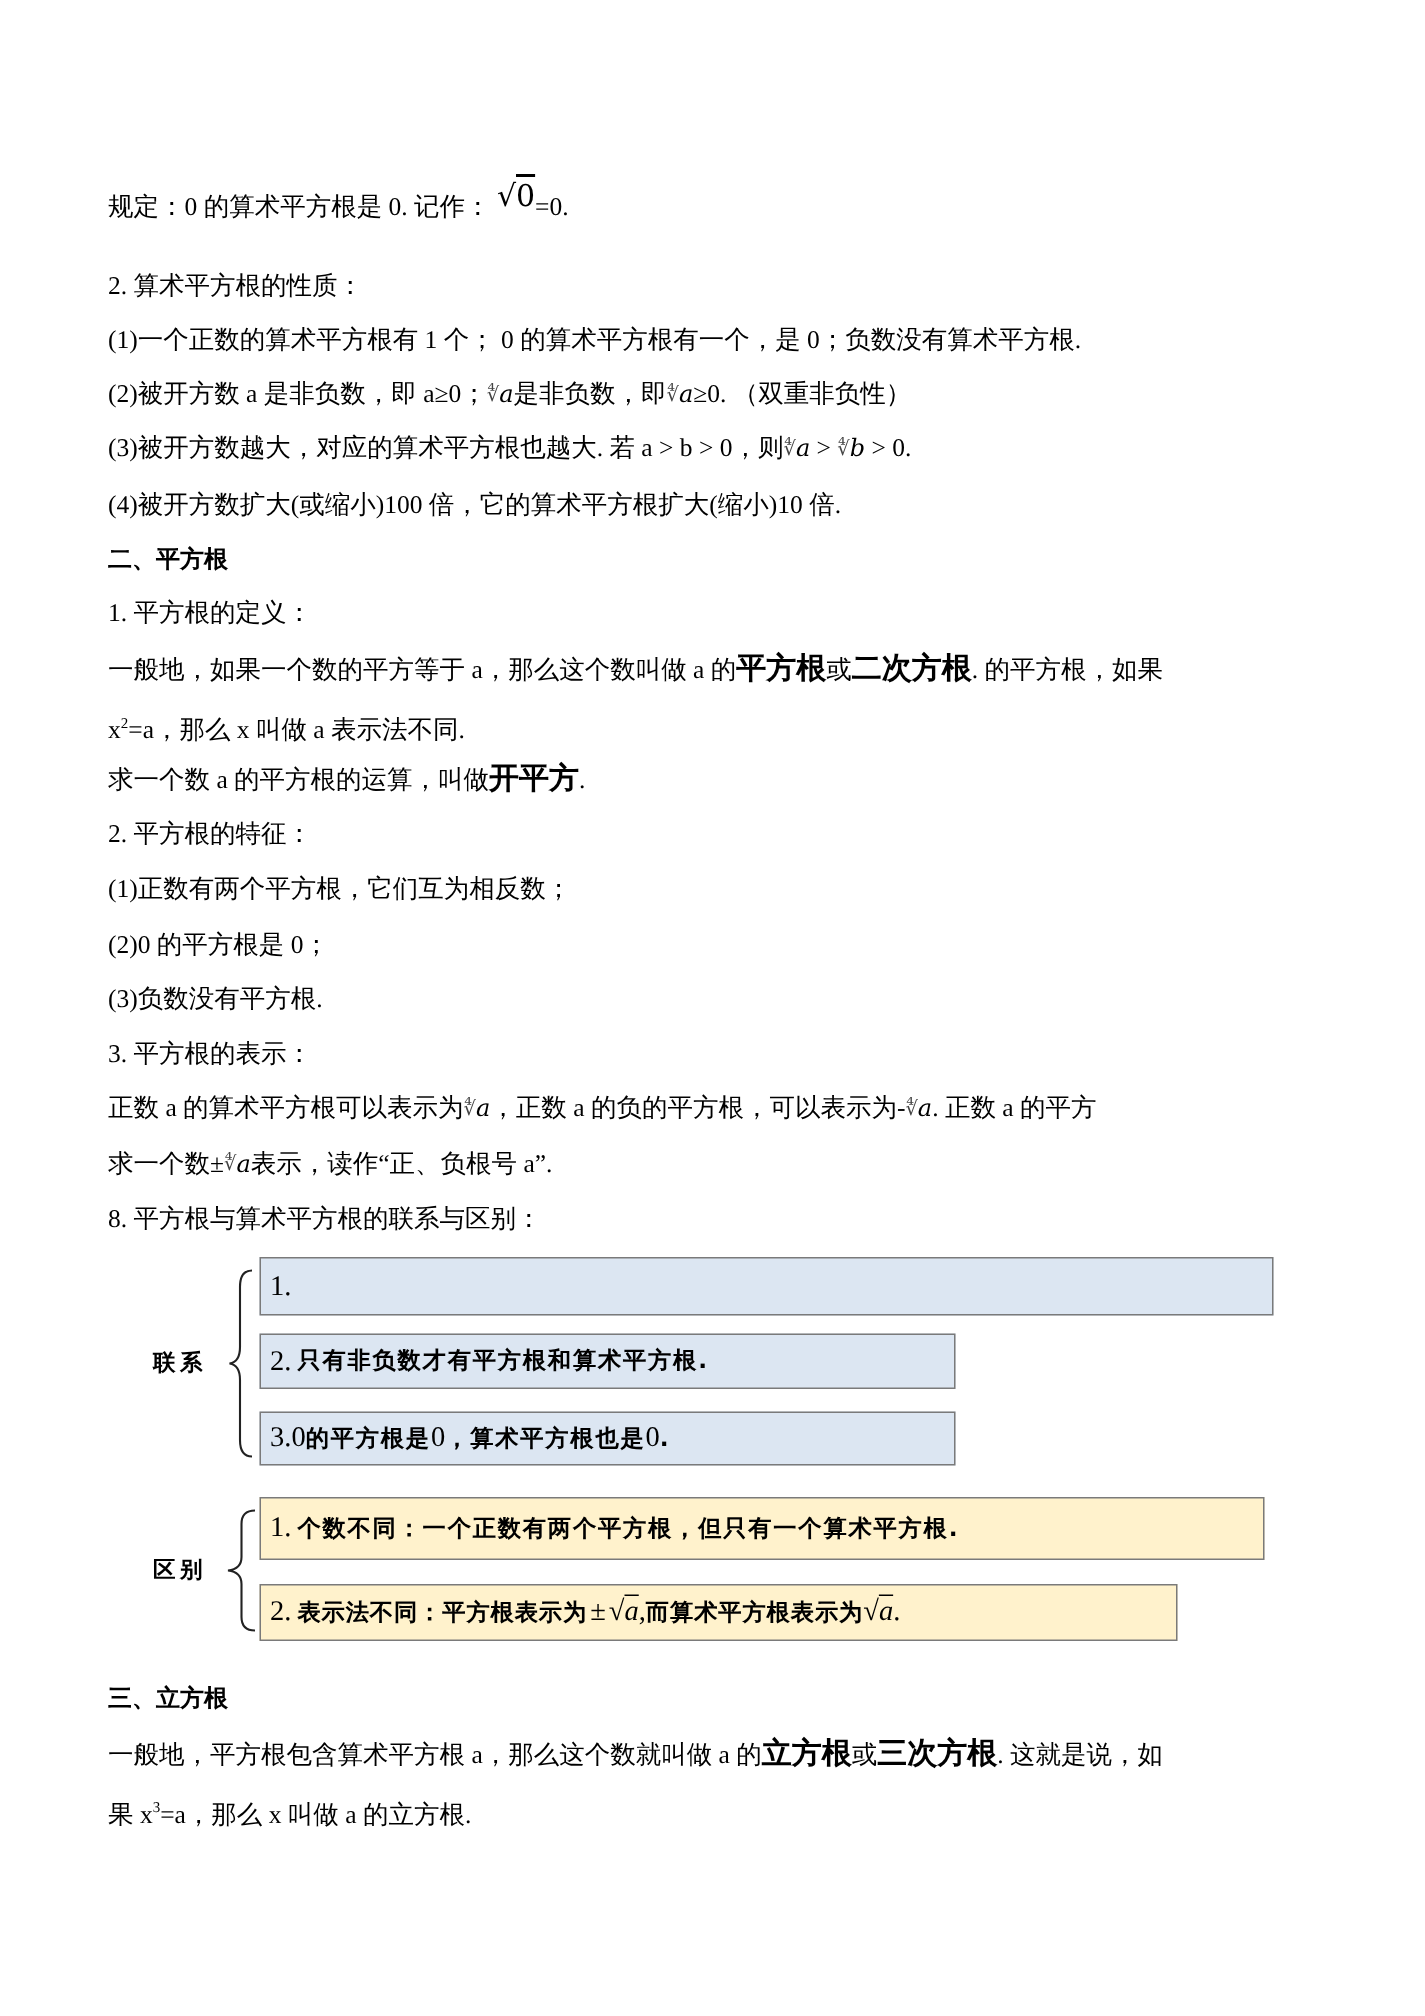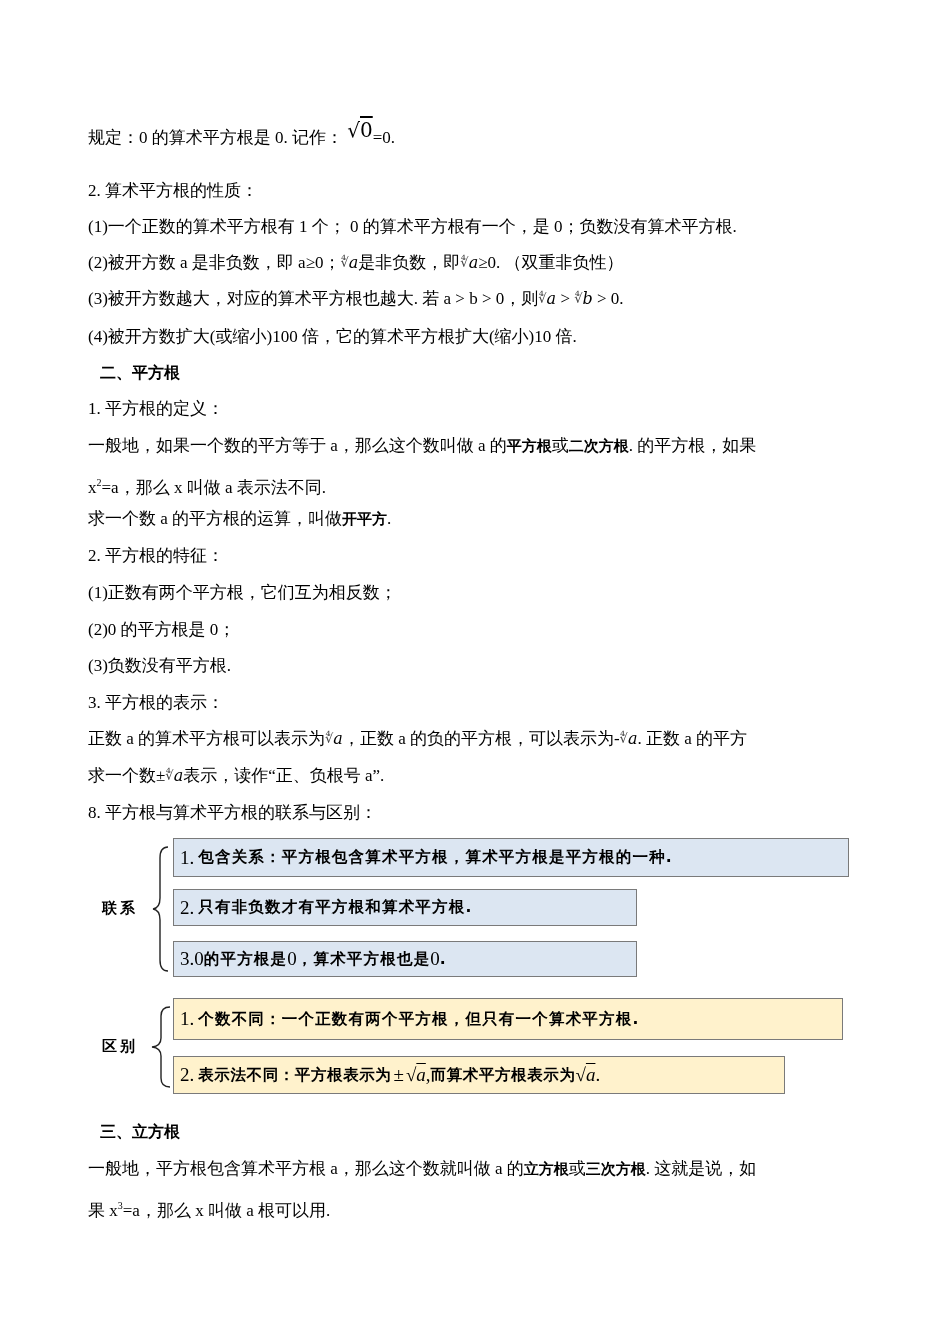--- a/index.html
+++ b/index.html
@@ -1,20 +1,20 @@
 <!DOCTYPE html>
 <html><head>
   <meta charset="utf-8">
   <style>
     html, body { margin:0; padding:0; background:#ffffff; }
     body { width:950px; height:1344px; position:relative; overflow:hidden;
       font-family: "Liberation Serif", "DejaVu Serif", serif; color:#000; }
-    .line { position:absolute; left:88px; font-size:17px; line-height:20px; white-space:nowrap; }
-    .b { font-weight:bold; font-family:Liberation Mono, monospace; font-size:15px; }
-    .h { font-weight:bold; font-family:"DejaVu Sans","Liberation Sans",sans-serif; font-size:16px;margin-left:12px; }
+    .line { position:absolute; left:72px; font-size:17px; line-height:20px; white-space:nowrap; }
+    .b { font-weight:bold; font-family:Liberation Serif, serif; font-size:20px; }
+    .h { font-weight:bold; font-family:"DejaVu Sans","Liberation Sans",sans-serif; font-size:16px; }
     .rad { font-style:italic; font-family:"DejaVu Serif",serif; font-size:16px; }
     .radsign { font-size:13px; vertical-align:1px; color:#444; }
     .sup { font-size:10px; vertical-align:7px; }
     .bigsqrt { font-family:"DejaVu Serif",serif; font-size:20px; position:relative; top:-6px; }
     .bigsqrt .over { text-decoration:overline; }
     .box { position:absolute; box-sizing:border-box; border:1.5px solid #7a7a7a;
       font-family:"DejaVu Sans","Liberation Sans",sans-serif; font-weight:bold; font-size:15.5px;
       padding-left:6px; display:flex; align-items:center; white-space:nowrap; letter-spacing:1.2px; }
     .box .num { font-family:"Liberation Serif",serif; font-weight:normal; font-size:19px; margin-right:4px; letter-spacing:0; }
     .box .ser { font-family:"Liberation Serif",serif; font-weight:normal; font-size:19px; letter-spacing:0; }
@@ -66,21 +66,20 @@
   <span>求一个数±</span><span class="radsign">∜</span><span class="rad">a</span><span>表示，读作“正、负根号 a”.</span>
 </div>
 <div class="line" style="top:803px">8. 平方根与算术平方根的联系与区别：</div>
 
 <div class="lbl" style="left:102px; top:899px">联系</div>
 <svg class="brace" style="left:152px; top:846px" width="20" height="126">
   <path d="M16 1 Q8 1 8 12 L8 52 Q8 62 1 63 Q8 64 8 74 L8 114 Q8 125 16 125" fill="none" stroke="#222" stroke-width="1.4"></path>
 </svg>
 <div class="box blue" style="left:173px; top:838px; width:676px; height:39px">
   <span class="num">1.</span>
-    <span>包含关系：平方根包含算术平方根，算术平方根是平方根的一种.</span>
 </div>
 <div class="box blue" style="left:173px; top:889px; width:464px; height:37px">
   <span class="num">2.</span>
     <span>只有非负数才有平方根和算术平方根.</span>
 </div>
 <div class="box blue" style="left:173px; top:941px; width:464px; height:36px">
   <span class="num" style="margin-right:0">3.</span>
     <span class="ser">0</span>
     <span>的平方根是</span>
     <span class="ser">0</span>
@@ -108,14 +107,14 @@
     <span class="ser">√</span>
     <span class="ser" style="font-style:italic; text-decoration:overline">a</span>
     <span class="ser">.</span>
 </div>
 
 <div class="line h" style="top:1122px">三、立方根</div>
 <div class="line" style="top:1159px">
   <span>一般地，平方根包含算术平方根 a，那么这个数就叫做 a 的</span><span class="b">立方根</span><span>或</span><span class="b">三次方根</span><span>. 这就是说，如</span>
 </div>
 <div class="line" style="top:1196px">
-  <span style="white-space:pre">果 </span><span>x</span><span class="sup">3</span><span>=a，那么 x 叫做 a 根可以用.</span>
+  <span style="white-space:pre">果 </span><span>x</span><span class="sup">3</span><span>=a，那么 x 叫做 a 的立方根.</span>
 </div>
 
 </body></html>

